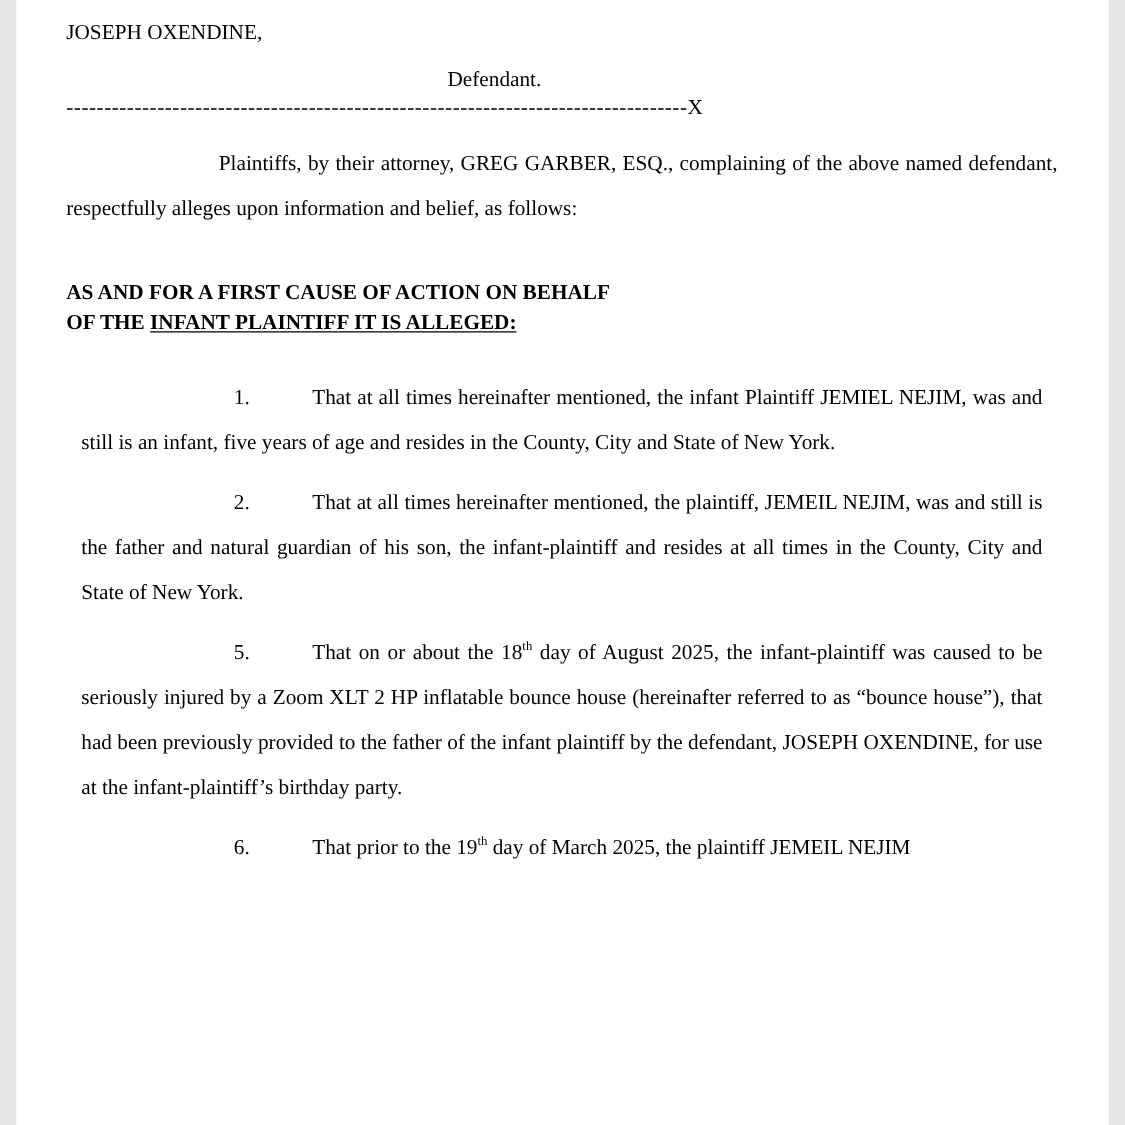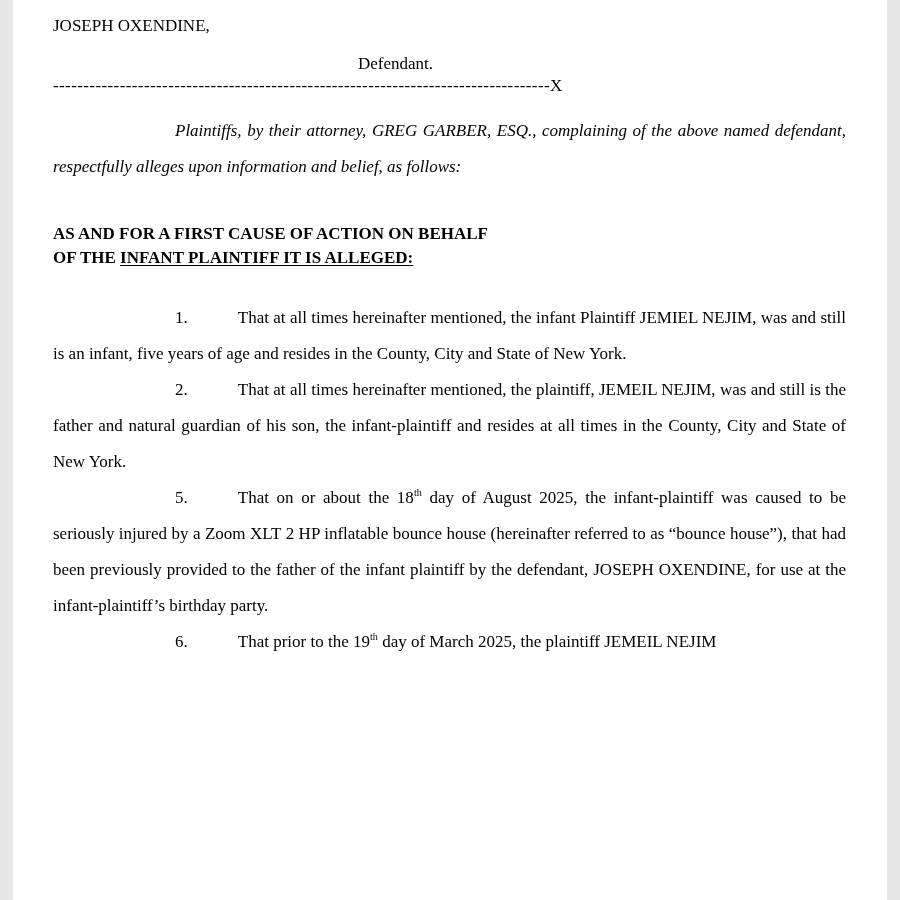--- a/index.html
+++ b/index.html
@@ -37,37 +37,36 @@
     white-space: nowrap;
     overflow: hidden;
     letter-spacing: 0.4px;
   }
   .opening {
     margin: 16px 0 0 0;
     font-size: 17px;
     line-height: 36px;
     text-align: justify;
     text-indent: 122px;
-    font-style: italic;
   }
   .heading {
     margin-top: 37px;
     font-weight: bold;
     font-size: 17px;
     line-height: 24px;
   }
   .heading .u {
     text-decoration: underline;
     text-underline-offset: 2px;
   }
   .allegations {
     margin-top: 30px;
   }
   .numbered {
-    margin: 0;
+    margin: 12px;
     font-size: 17px;
     line-height: 36px;
     text-align: justify;
     text-indent: 122px;
   }
   .tab {
     display: inline-block;
     width: 50px;
   }
   sup {

